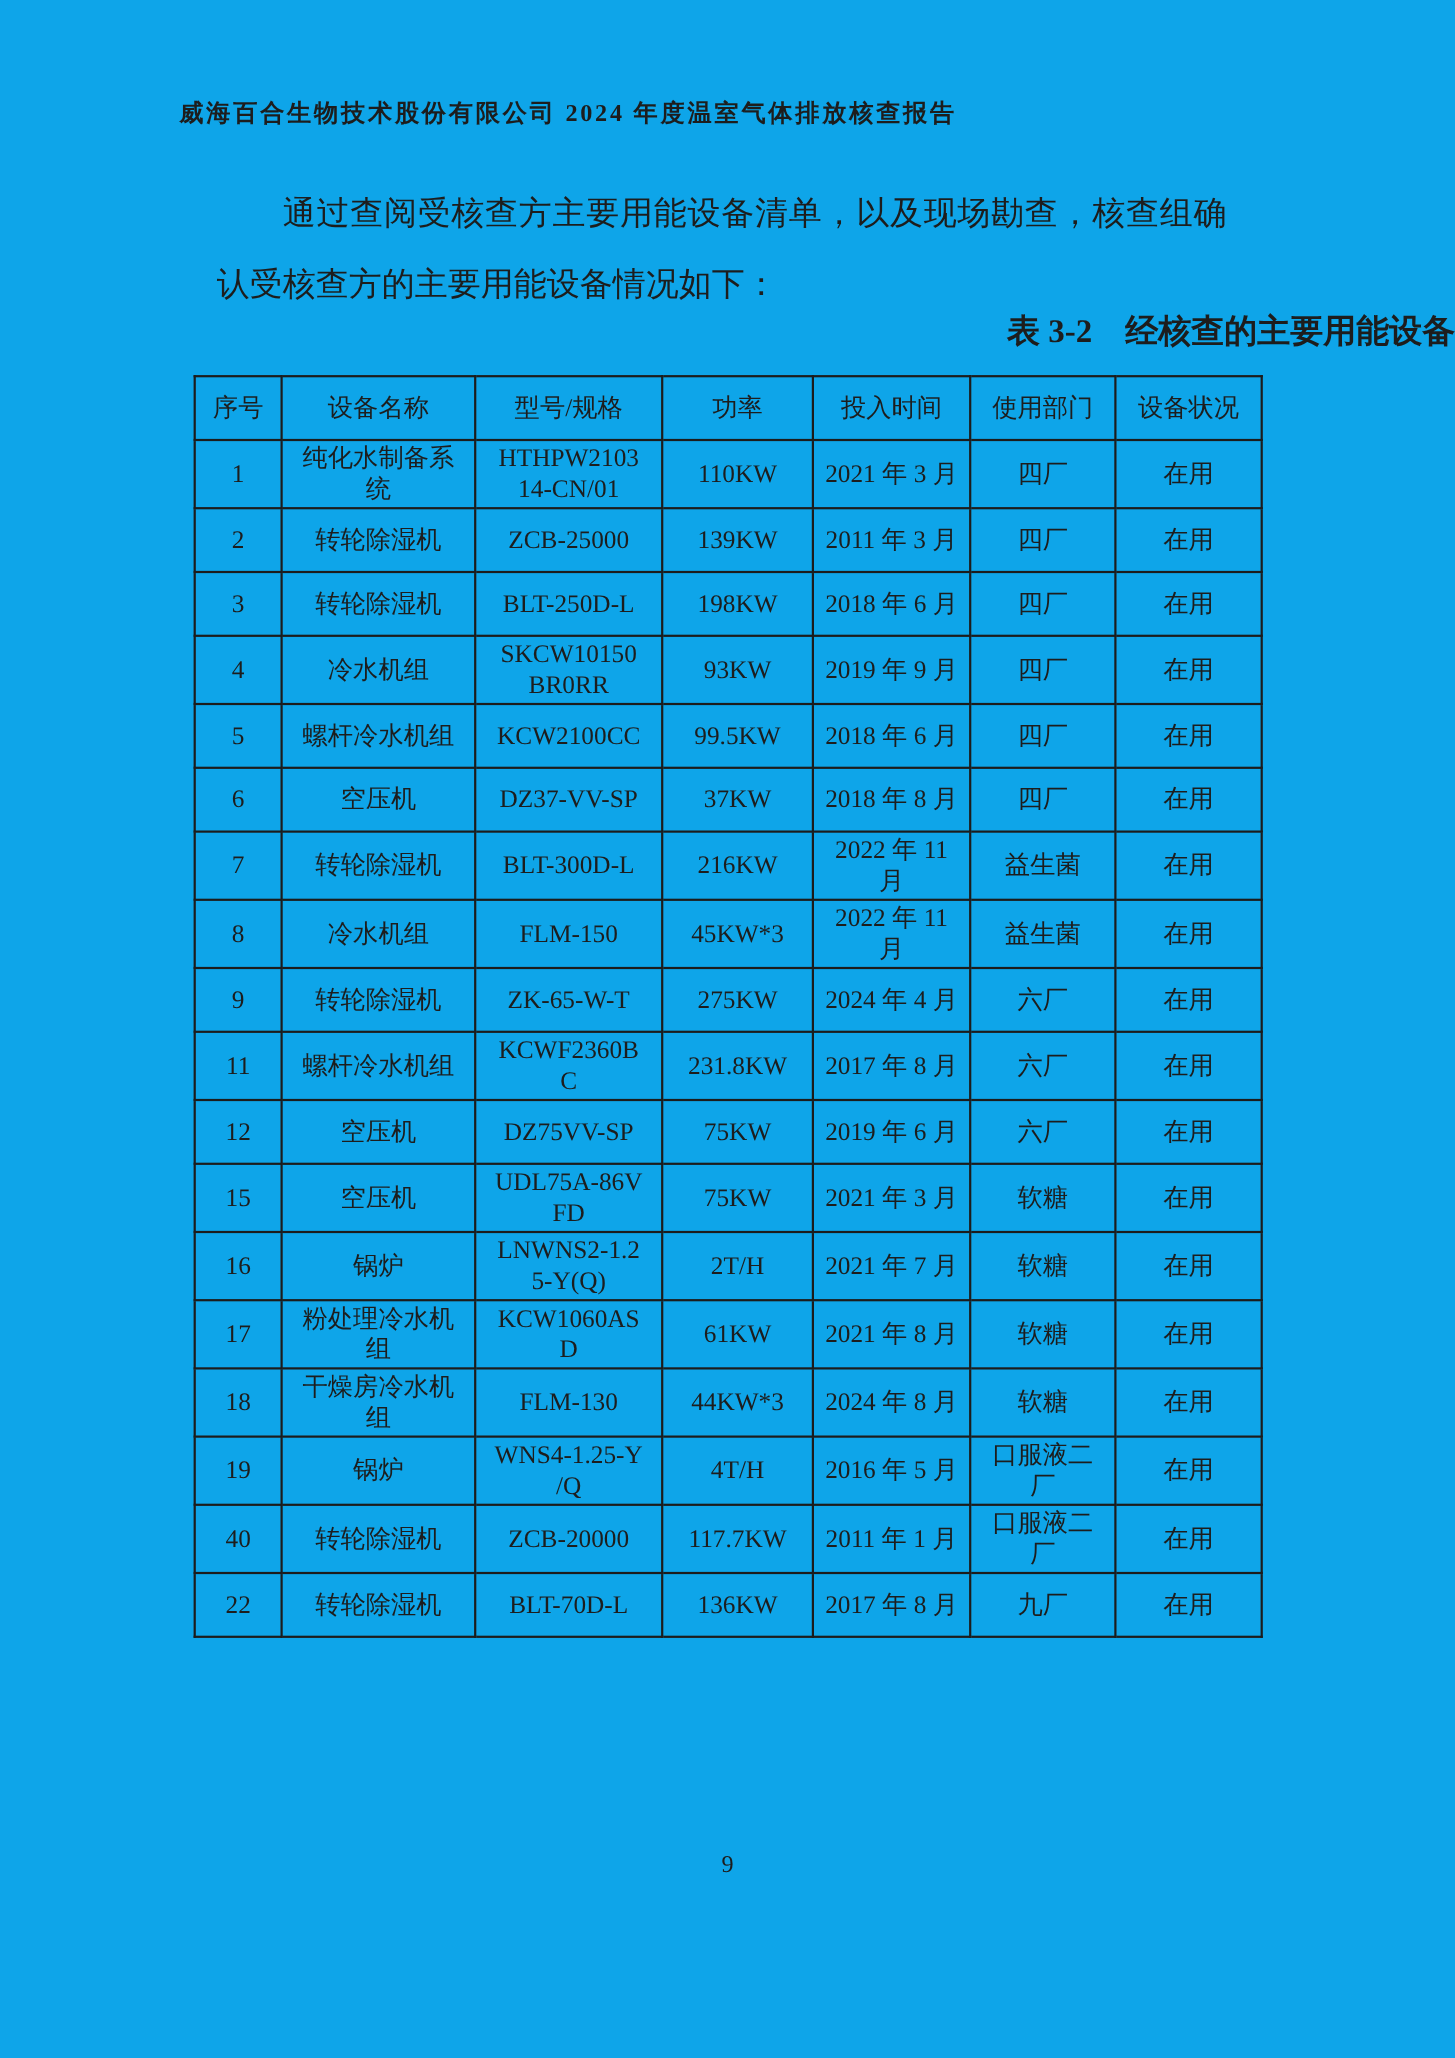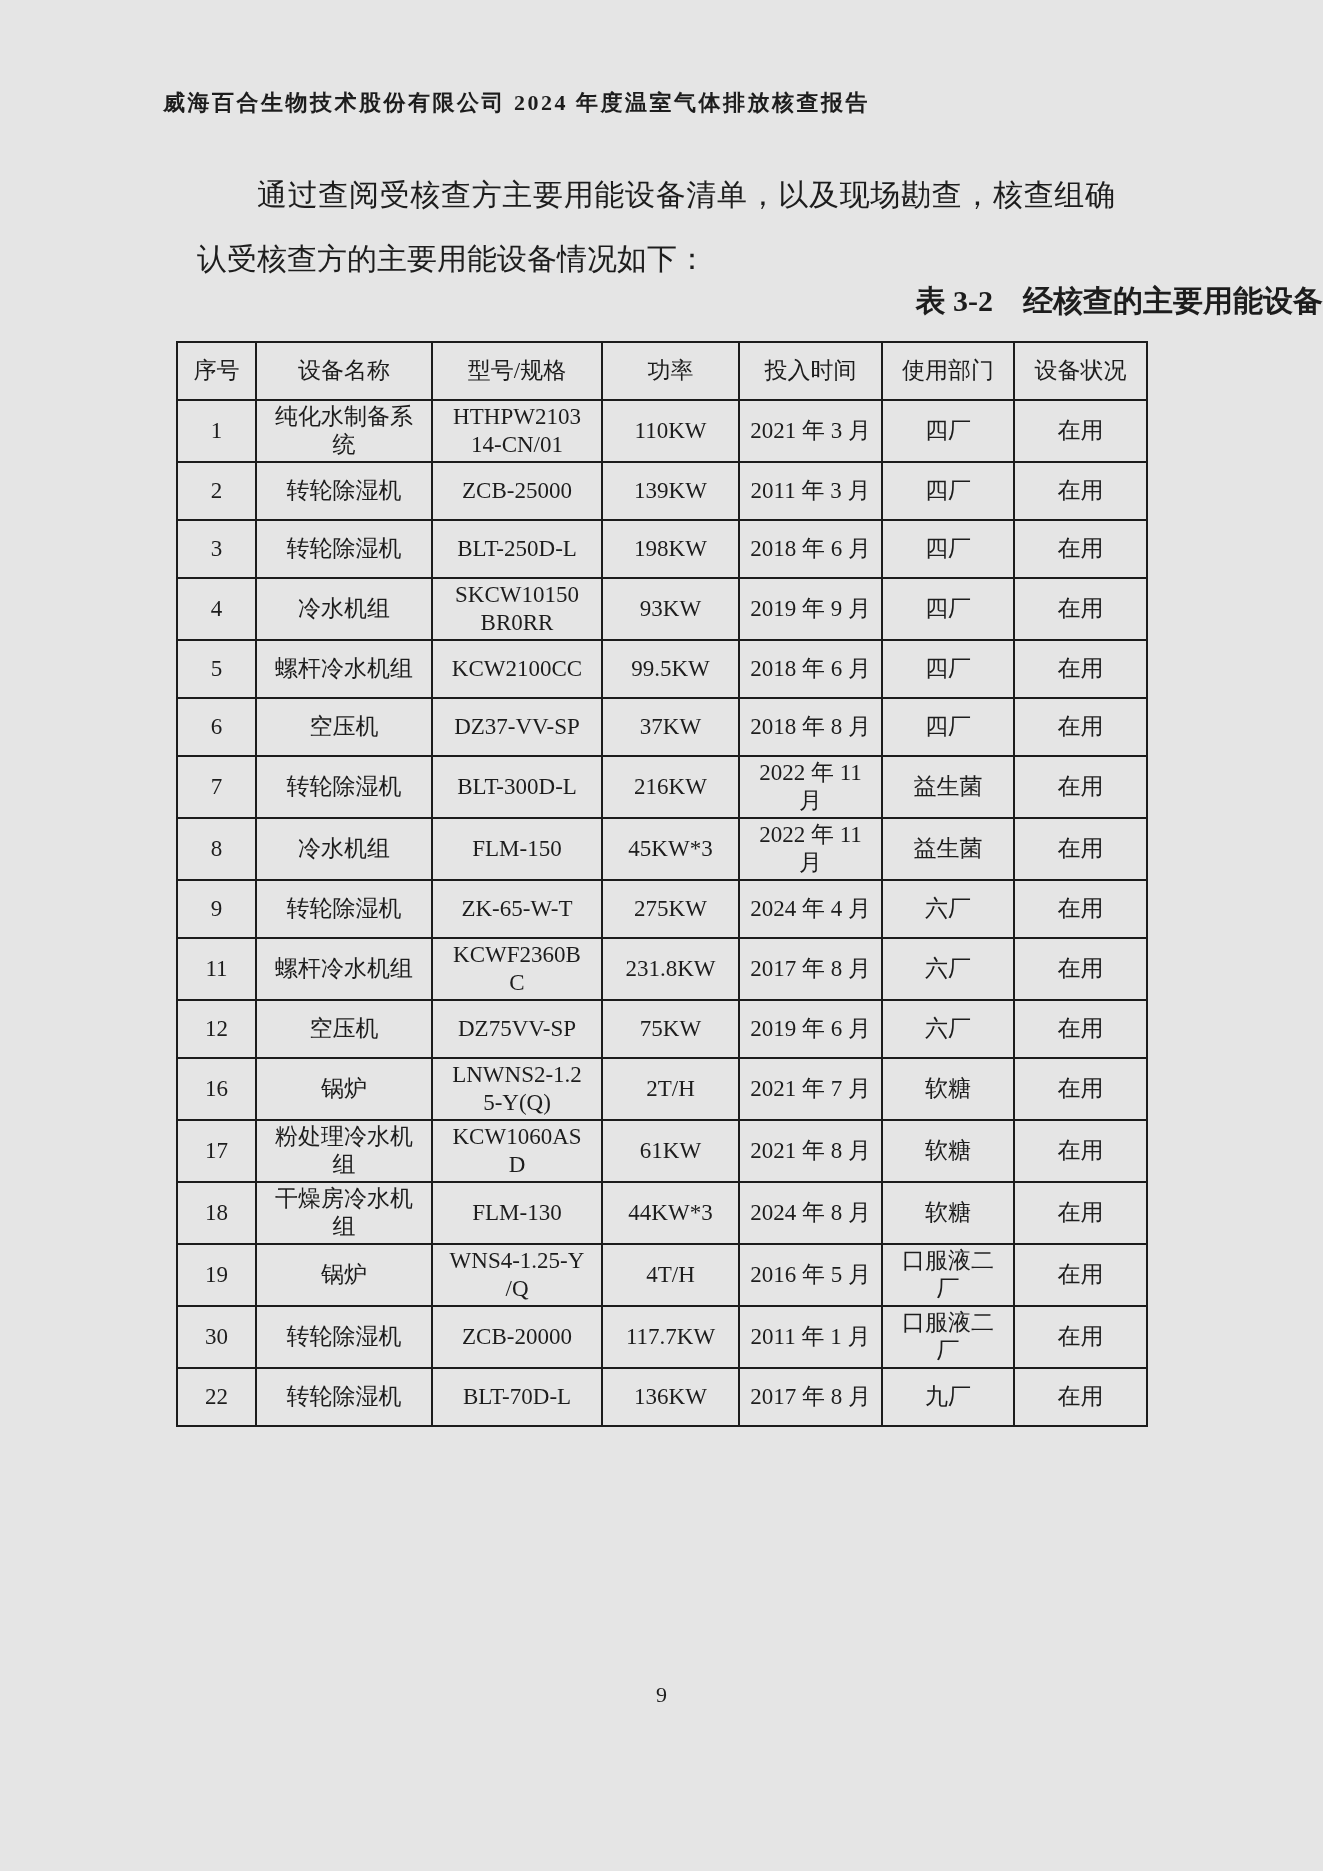--- a/index.html
+++ b/index.html
@@ -1,20 +1,20 @@
 <!DOCTYPE html>
 <html><head>
 <meta charset="utf-8">
 <style>
   html, body { margin: 0; padding: 0; background: #ffffff; }
   .page {
     position: relative;
     width: 1323px;
     height: 1871px;
-    background: #e5e5e5;
+    background: #0ea5e9;
     font-family: "Liberation Serif", "DejaVu Serif", serif;
     color: #1d1d1d;
     overflow: hidden;
   }
   .doc-header {
     position: absolute;
     left: 163px;
     top: 88px;
     font-size: 22px;
     font-weight: bold;
@@ -203,20 +203,30 @@
         <tr>
           <td>12</td>
           <td>空压机</td>
           <td>DZ75VV-SP</td>
           <td>75KW</td>
           <td>2019 年 6 月</td>
           <td>六厂</td>
           <td>在用</td>
         </tr>
         <tr>
+          <td>15</td>
+          <td>空压机</td>
+          <td>UDL75A-86V
+FD</td>
+          <td>75KW</td>
+          <td>2021 年 3 月</td>
+          <td>软糖</td>
+          <td>在用</td>
+        </tr>
+        <tr>
           <td>16</td>
           <td>锅炉</td>
           <td>LNWNS2-1.2
 5-Y(Q)</td>
           <td>2T/H</td>
           <td>2021 年 7 月</td>
           <td>软糖</td>
           <td>在用</td>
         </tr>
         <tr>
@@ -245,21 +255,21 @@
           <td>锅炉</td>
           <td>WNS4-1.25-Y
 /Q</td>
           <td>4T/H</td>
           <td>2016 年 5 月</td>
           <td>口服液二
 厂</td>
           <td>在用</td>
         </tr>
         <tr>
-          <td>30</td>
+          <td>40</td>
           <td>转轮除湿机</td>
           <td>ZCB-20000</td>
           <td>117.7KW</td>
           <td>2011 年 1 月</td>
           <td>口服液二
 厂</td>
           <td>在用</td>
         </tr>
         <tr>
           <td>22</td>

